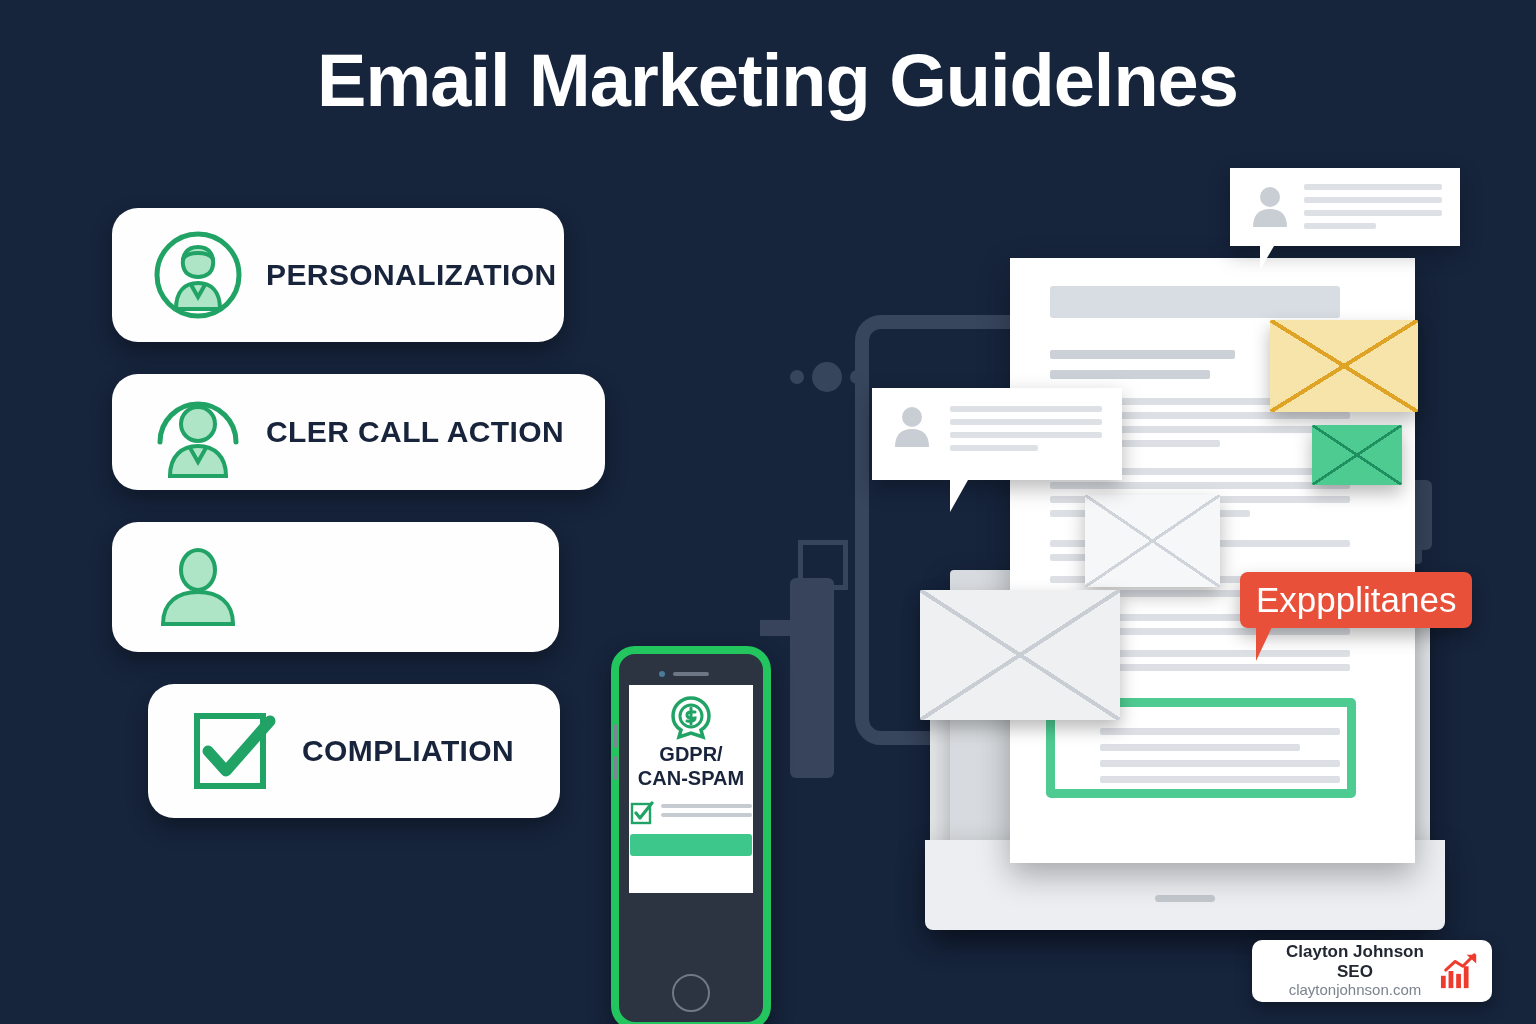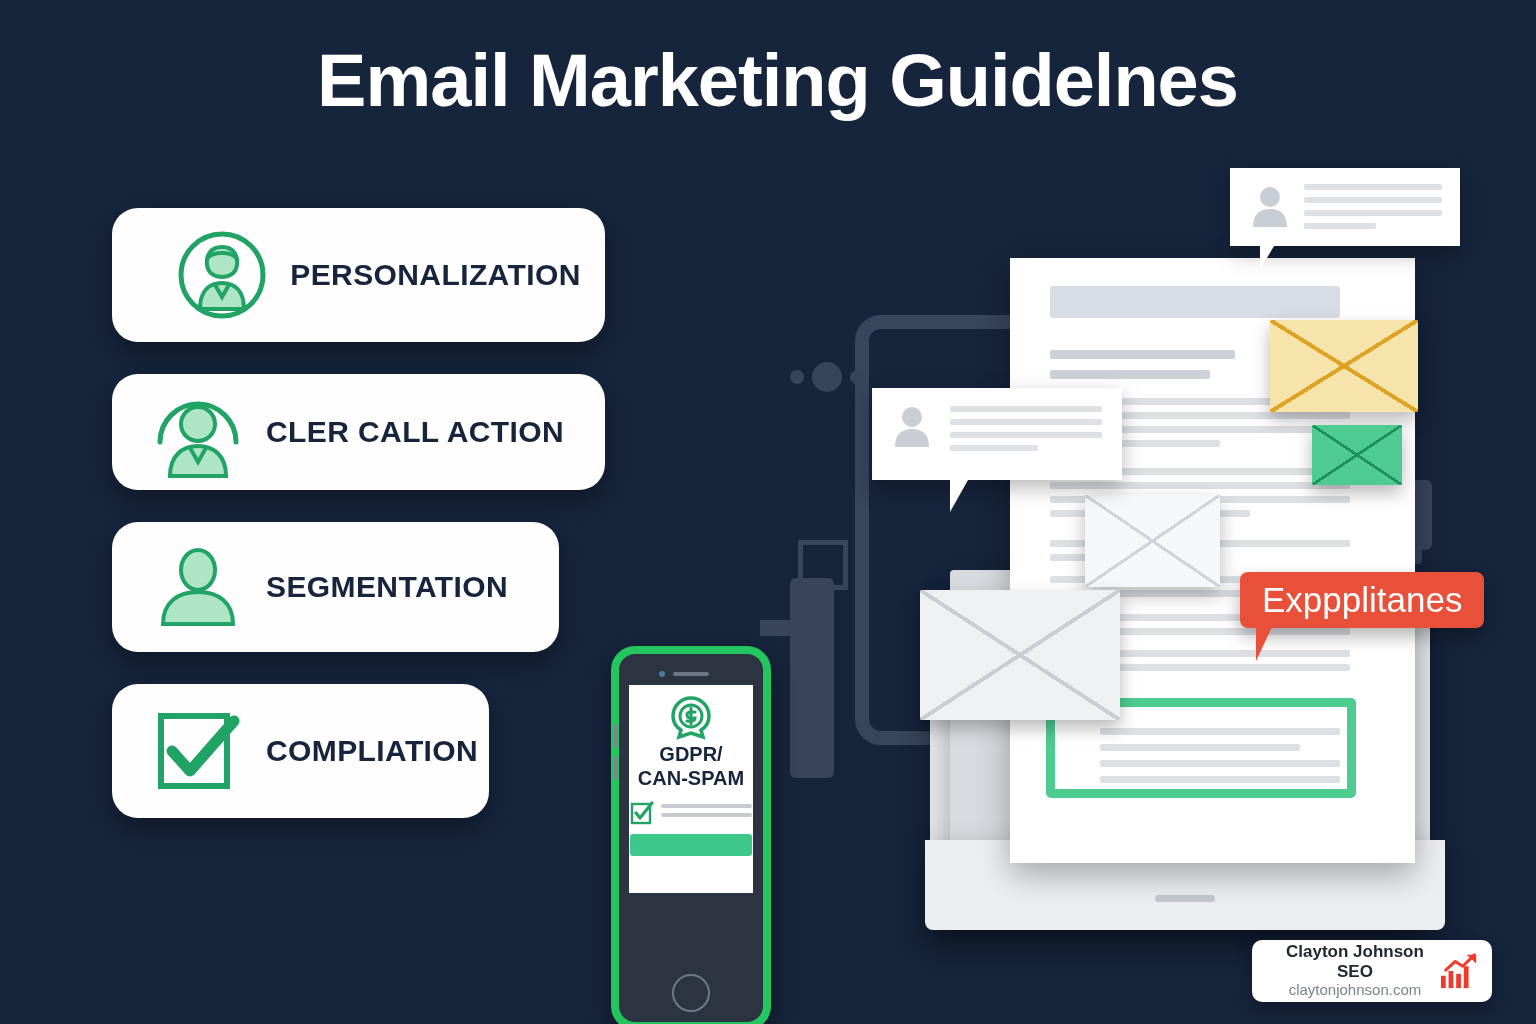--- a/index.html
+++ b/index.html
@@ -36,24 +36,24 @@
   }
   .card .ico { flex:0 0 auto; width:104px; height:104px; display:flex; align-items:center; justify-content:center; }
   .card .lbl {
     color:#18243b;
     font-size:30px;
     font-weight:bold;
     letter-spacing:.4px;
     margin-left:16px;
     white-space:nowrap;
   }
-  .c0 { width:493px; height:134px;justify-content:center; }
+  .c0 { width:452px; height:134px; }
   .c1 { width:493px; height:116px; }
   .c2 { width:447px; height:130px; }
-  .c3 { width:377px; height:134px; }
+  .c3 { width:412px; height:134px;margin-left:36px; }
 
   
   .phone {
     position:absolute; left:611px; top:646px;
     width:160px; height:384px;
     background:#2b3440;
     border-radius:24px;
     border:8px solid #22c55e;
     box-shadow:0 10px 22px rgba(0,0,0,.4);
   }
@@ -97,21 +97,21 @@
   .tail { position:absolute; width:0; height:0; }
 
   .env { position:absolute; box-shadow:0 8px 18px rgba(0,0,0,.28); overflow:hidden; }
 
   .red-bubble {
     position:absolute; background:#e8503a;
     border-radius:8px;
     color:#ffffff;
     font-size:35px;
     display:flex; align-items:center; justify-content:center;
-    padding:0 22px;
+    padding:0 16px;
     box-shadow:0 8px 18px rgba(0,0,0,.30);
   }
   .red-tail {
     position:absolute; width:0; height:0;
     border-left:16px solid #e8503a;
     border-bottom:34px solid transparent;
   }
 
   .green-cta {
     position:absolute;
@@ -276,21 +276,20 @@
       <span class="lbl">CLER CALL ACTION</span>
     </div>
 
     <div class="card c2">
       <span class="ico">
         <svg width="82" height="82" viewBox="0 0 82 82">
           <ellipse cx="41" cy="24" rx="17" ry="20" fill="#aee5c6" stroke="#21a366" stroke-width="4"></ellipse>
           <path d="M6 78 C6 56 21 46 41 46 C61 46 76 56 76 78 Z" fill="#aee5c6" stroke="#21a366" stroke-width="4"></path>
         </svg>
       </span>
-      <span class="lbl">SEGMENTATION</span>
     </div>
 
     <div class="card c3">
       <span class="ico">
         <svg width="84" height="84" viewBox="0 0 84 84">
           <rect x="5" y="7" width="66" height="70" fill="none" stroke="#21a366" stroke-width="6"></rect>
           <path d="M16 42 L34 62 L78 12" fill="none" stroke="#21a366" stroke-width="11" stroke-linecap="round" stroke-linejoin="round"></path>
         </svg>
       </span>
       <span class="lbl">COMPLIATION</span>

